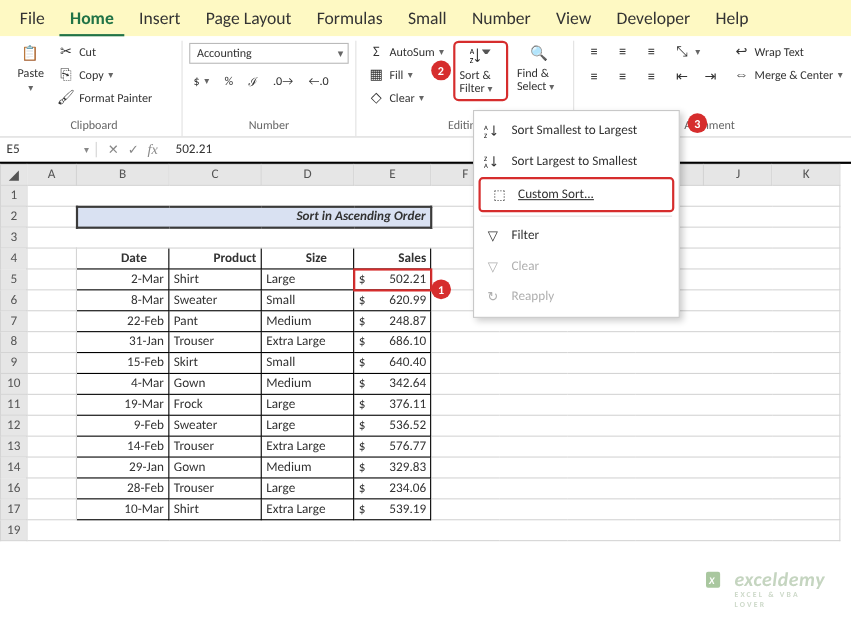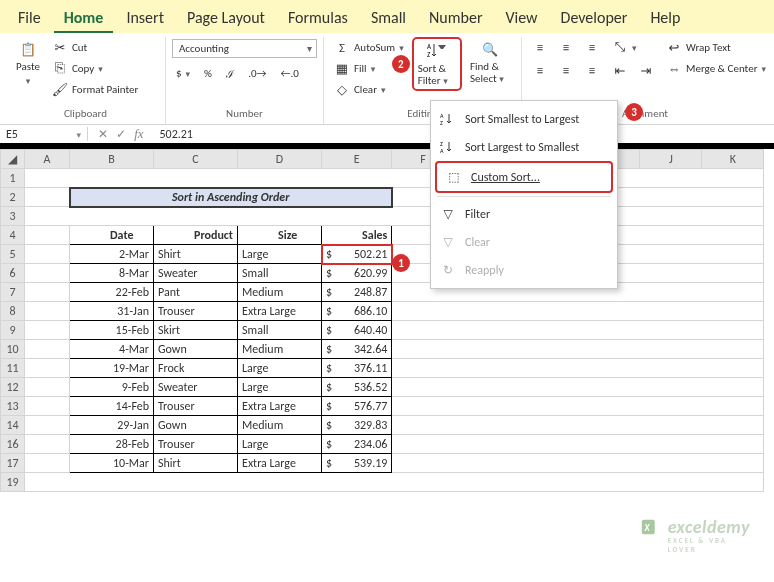--- a/index.html
+++ b/index.html
@@ -20,21 +20,21 @@
   .stack { display: flex; flex-direction: column; gap: 1px; }
   .small-btn { display: flex; align-items: center; gap: 4px; padding: 2px 4px; cursor: pointer; font-size: 11px; border-radius: 3px; white-space: nowrap; }
   .ico { width: 16px; height: 16px; display: inline-flex; align-items: center; justify-content: center; font-size: 13px; }
   .ico20 { width: 20px; height: 20px; }
   .sel { border: 1px solid #bababa; padding: 2px 18px 2px 6px; font-size: 11px; background: #fff; position: relative; }
   .sel::after { content: "▾"; position: absolute; right: 4px; top: 2px; font-size: 10px; color: #666; }
   .sort-filter-btn { border: 2px solid #d62d2d; border-radius: 5px; padding: 2px 4px; position: relative; }
   .callout { width: 18px; height: 18px; border-radius: 50%; background: #d62d2d; color: #fff; font-size: 11px; font-weight: 700; display: inline-flex; align-items: center; justify-content: center; position: absolute; }
 
   
-  .fbar { display: flex; align-items: center; border-bottom: 6px solid #000000; height: 24px; }
+  .fbar { display: flex; align-items: center; border-bottom: 2px solid #000000; height: 24px; }
   .namebox { width: 88px; border-right: 1px solid #d4d4d4; padding: 0 6px; font-size: 12px; display: flex; align-items: center; justify-content: space-between; }
   .namebox::after { content: "▾"; font-size: 9px; color: #888; }
   .fx-btns { display: flex; gap: 8px; padding: 0 10px; color: #888; align-items: center; }
   .fx-lbl { font-style: italic; font-family: "Times New Roman", serif; font-size: 13px; }
   .finput { flex: 1; padding: 0 6px; font-size: 12px; }
 
   
   .grid-wrap { position: relative; }
   table.grid { border-collapse: collapse; table-layout: fixed; }
   .grid th, .grid td { border: 1px solid #d4d4d4; font-size: 12px; height: 19px; overflow: hidden; }
@@ -43,21 +43,21 @@
   .grid td { padding: 0 4px; background: #fff; }
   .col-A { width: 24px; }
   .col-B { width: 84px; }
   .col-C { width: 84px; }
   .col-D { width: 84px; }
   .col-E { width: 70px; }
   .col-rest { width: 62px; }
 
   
   .title-cell { background: #d9e1f2 !important; font-weight: 700; text-align: center; font-size: 13px; font-style: italic; }
-  .thick-b { border: 2px solid #3a3a3a !important; }
+  .thick-b { border: 2px solid #3a3a3a !important; text-align: right; }
   .hdrrow td { font-weight: 700; padding-left: 40px; }
   .tbl td { border: 1px solid #000 !important; }
   .tbl .hdrrow td { border-bottom-width: 1px; }
   .money { display: flex; justify-content: space-between; }
   .sel-cell { outline: 2px solid #d62d2d; outline-offset: -1px; position: relative; }
   .right { text-align: right; }
 
   
   .menu { position: absolute; top: 100px; left: 430px; width: 188px; background: #fff; border: 1px solid #c8c8c8; box-shadow: 3px 3px 6px rgba(0,0,0,.2); font-size: 12px; padding: 4px 0; }
   .menu .mi { display: flex; align-items: center; gap: 8px; padding: 5px 10px 5px 8px; cursor: pointer; }

